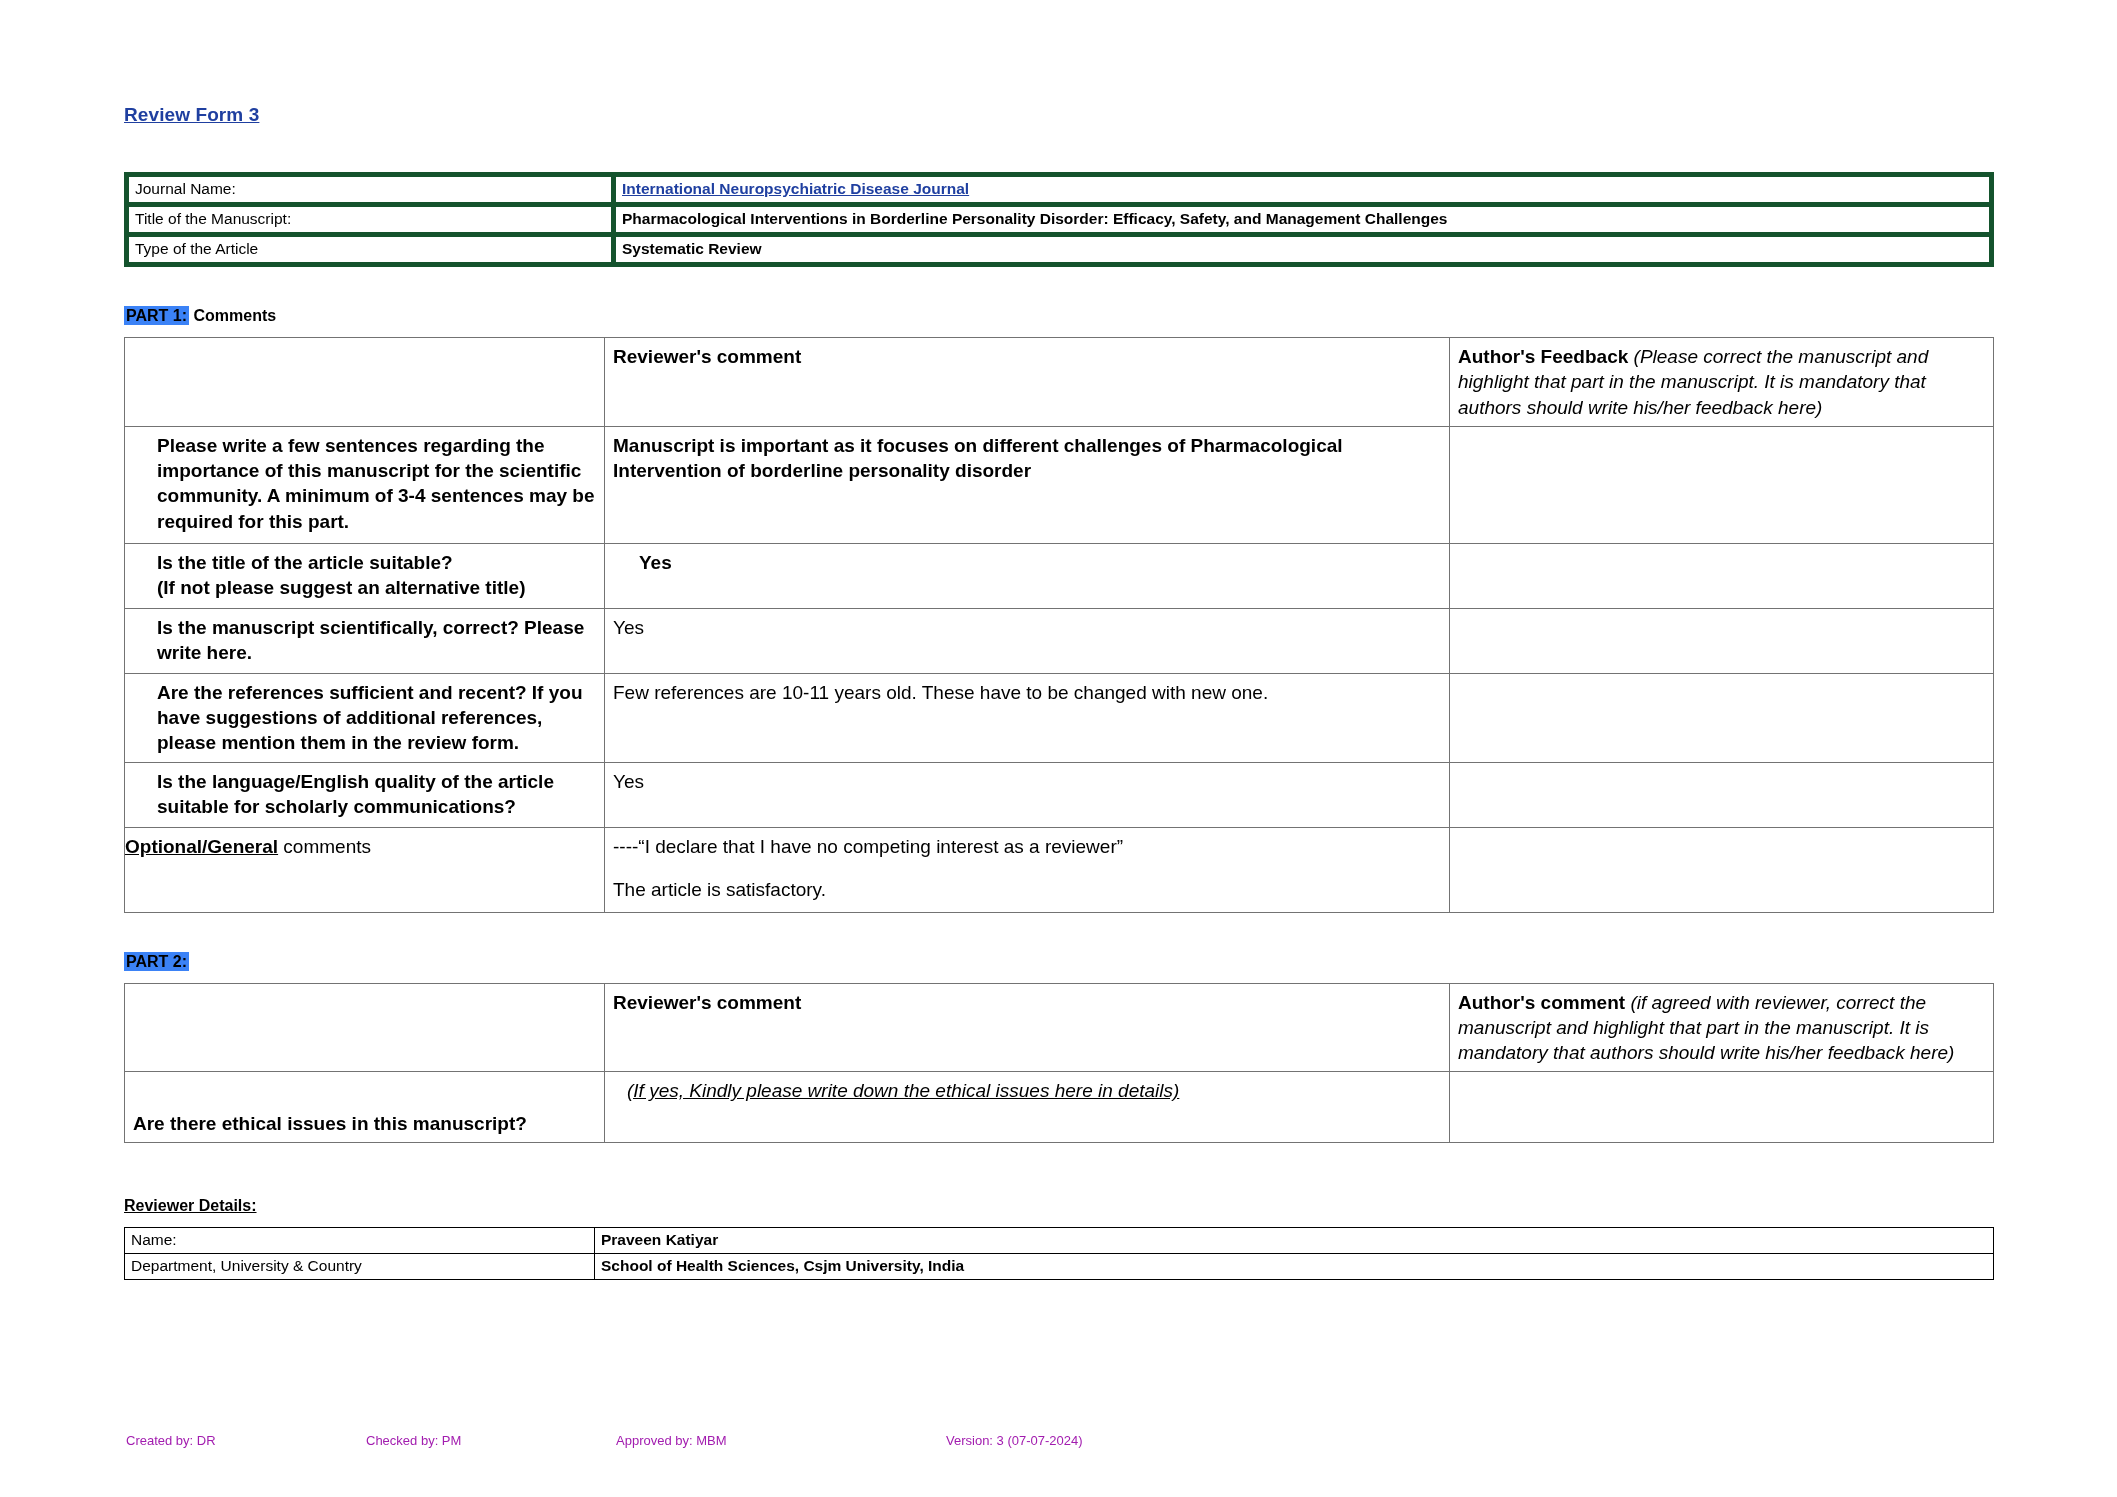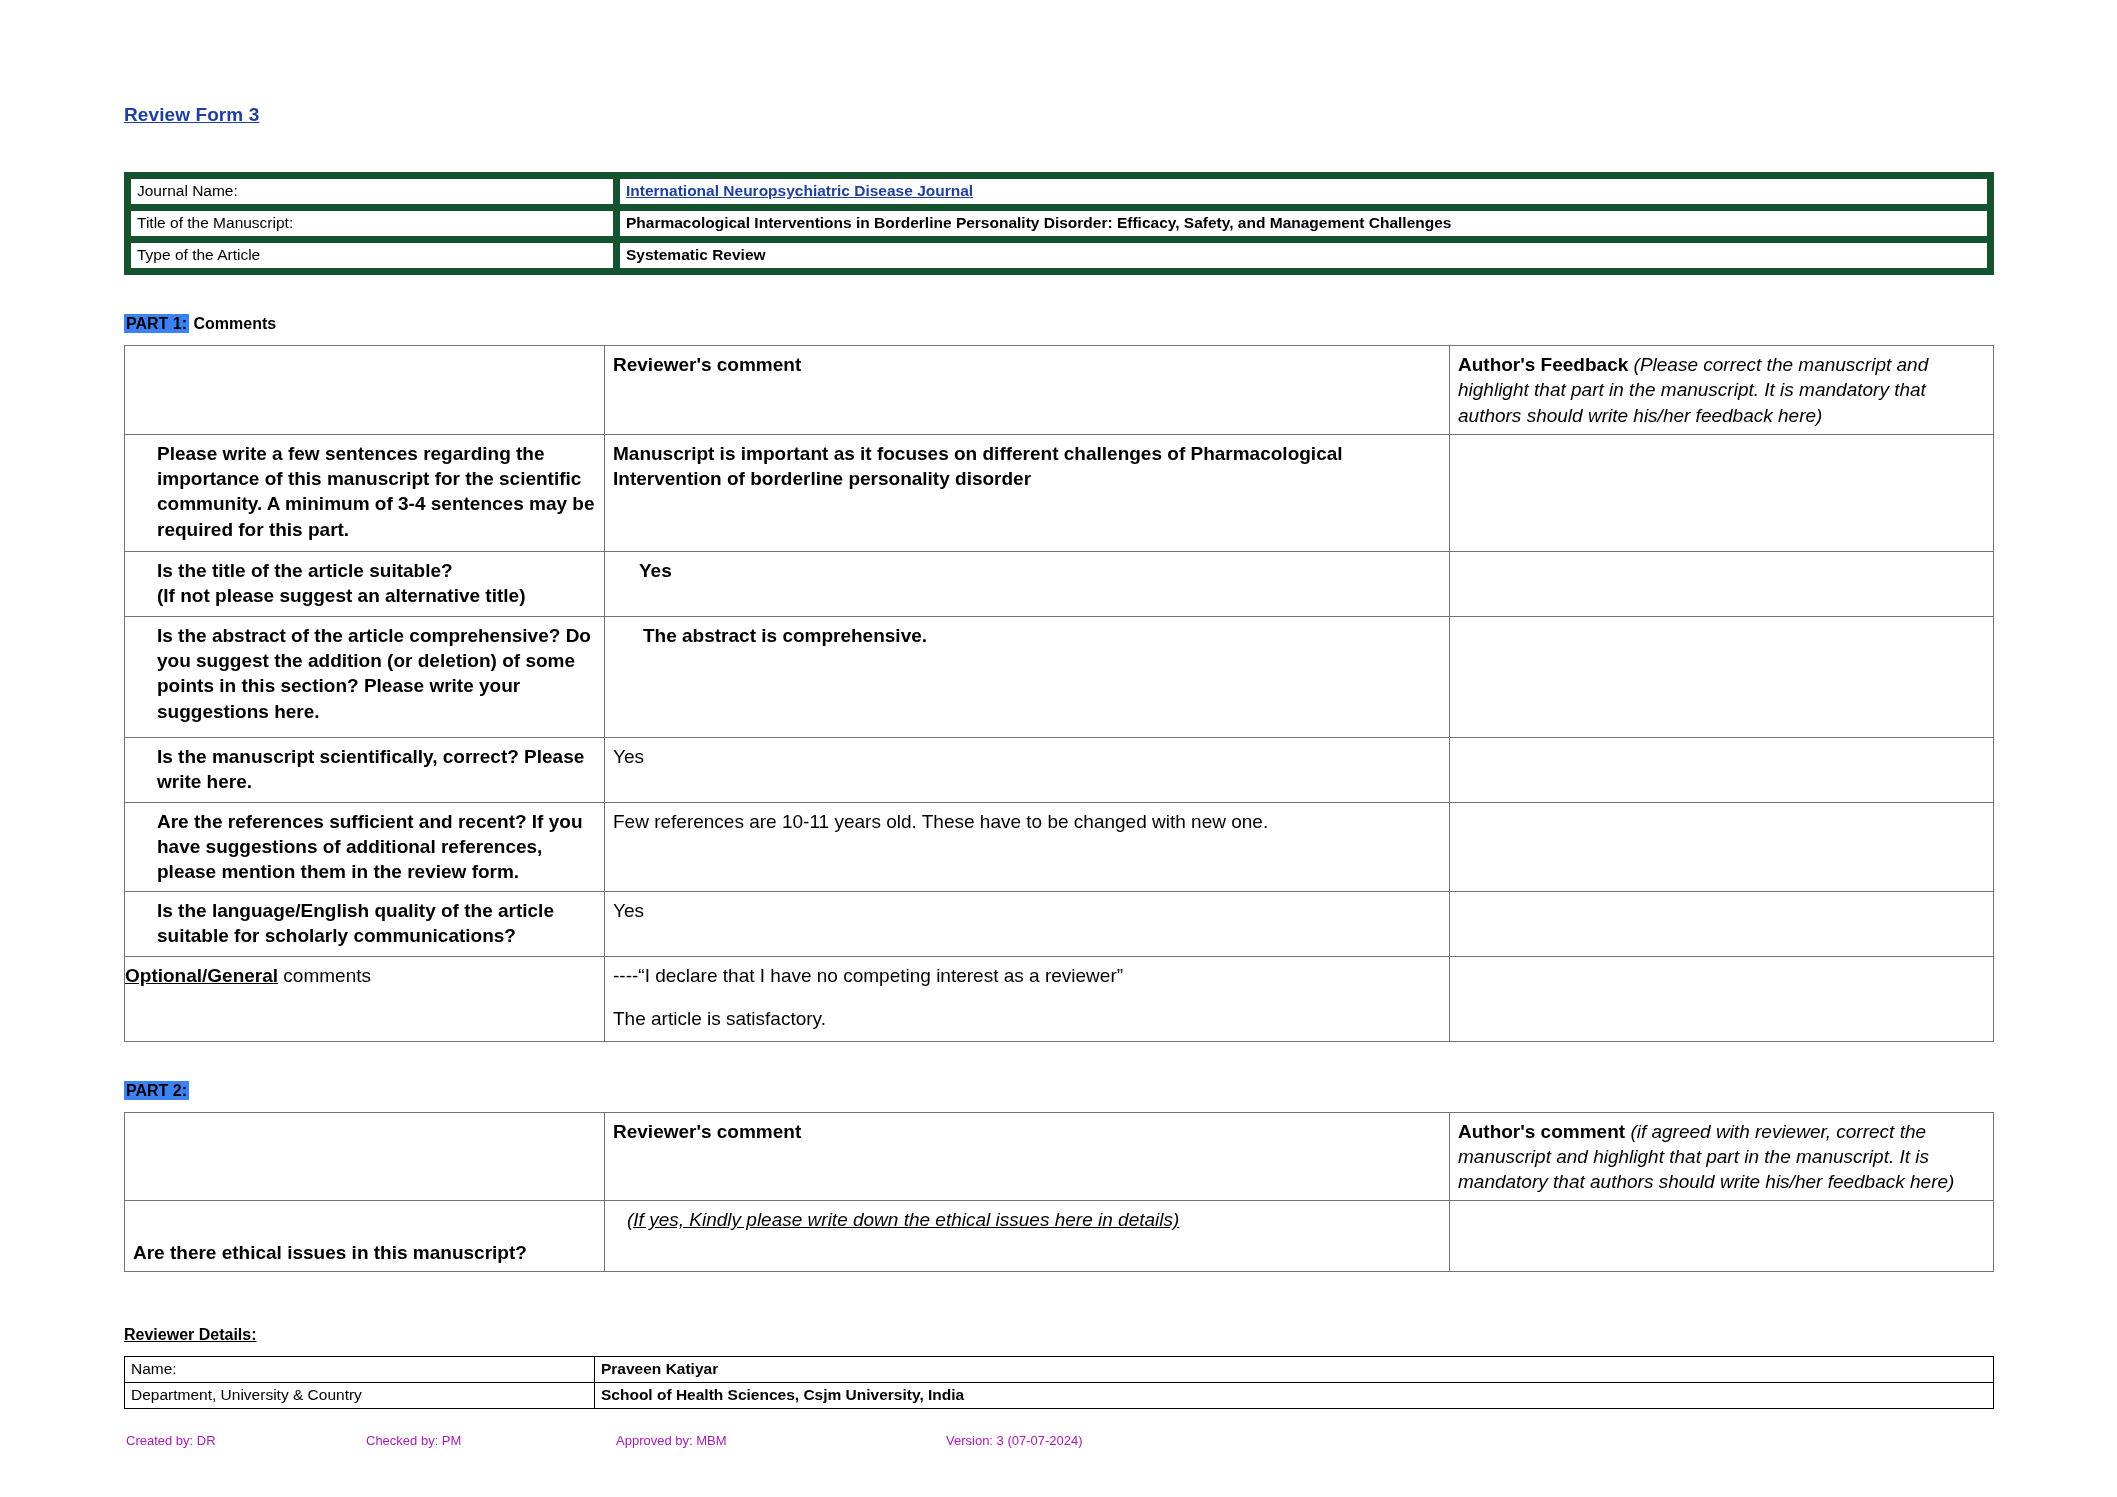--- a/index.html
+++ b/index.html
@@ -36,21 +36,21 @@
     margin: 0 0 46px 0;
     letter-spacing: 0.1px;
   }
 
   table {
     border-collapse: collapse;
     width: 100%;
     table-layout: fixed;
   }
   table.meta td {
-    border: 7px solid #14532d;
+    border: 5px solid #14532d;
     padding: 2px 6px;
     vertical-align: top;
     font-size: 15.5px;
     line-height: 1.35;
     height: 21px;
   }
   .meta .lbl { width: 470px; }
   .meta .val { font-weight: bold; }
   .journal-link {
     color: #1f3fa0;
@@ -200,25 +200,20 @@
 
       <tr>
         <td class="q cell-tall-2">
           <div>Is the title of the article suitable?</div>
           <div>(If not please suggest an alternative title)</div>
         </td>
         <td class="r-bold r-indent">Yes</td>
         <td></td>
       </tr>
 
-      <tr>
-        <td class="q cell-tall-3">Is the abstract of the article comprehensive? Do you suggest the addition (or deletion) of some points in this section? Please write your suggestions here.</td>
-        <td class="r-bold r-indent2">The abstract is comprehensive.</td>
-        <td></td>
-      </tr>
 
       <tr>
         <td class="q cell-tall-4">Is the manuscript scientifically, correct? Please write here.</td>
         <td>Yes</td>
         <td></td>
       </tr>
 
       <tr>
         <td class="q cell-tall-5">Are the references sufficient and recent? If you have suggestions of additional references, please mention them in the review form.</td>
         <td>Few references are 10-11 years old. These have to be changed with new one.</td>

